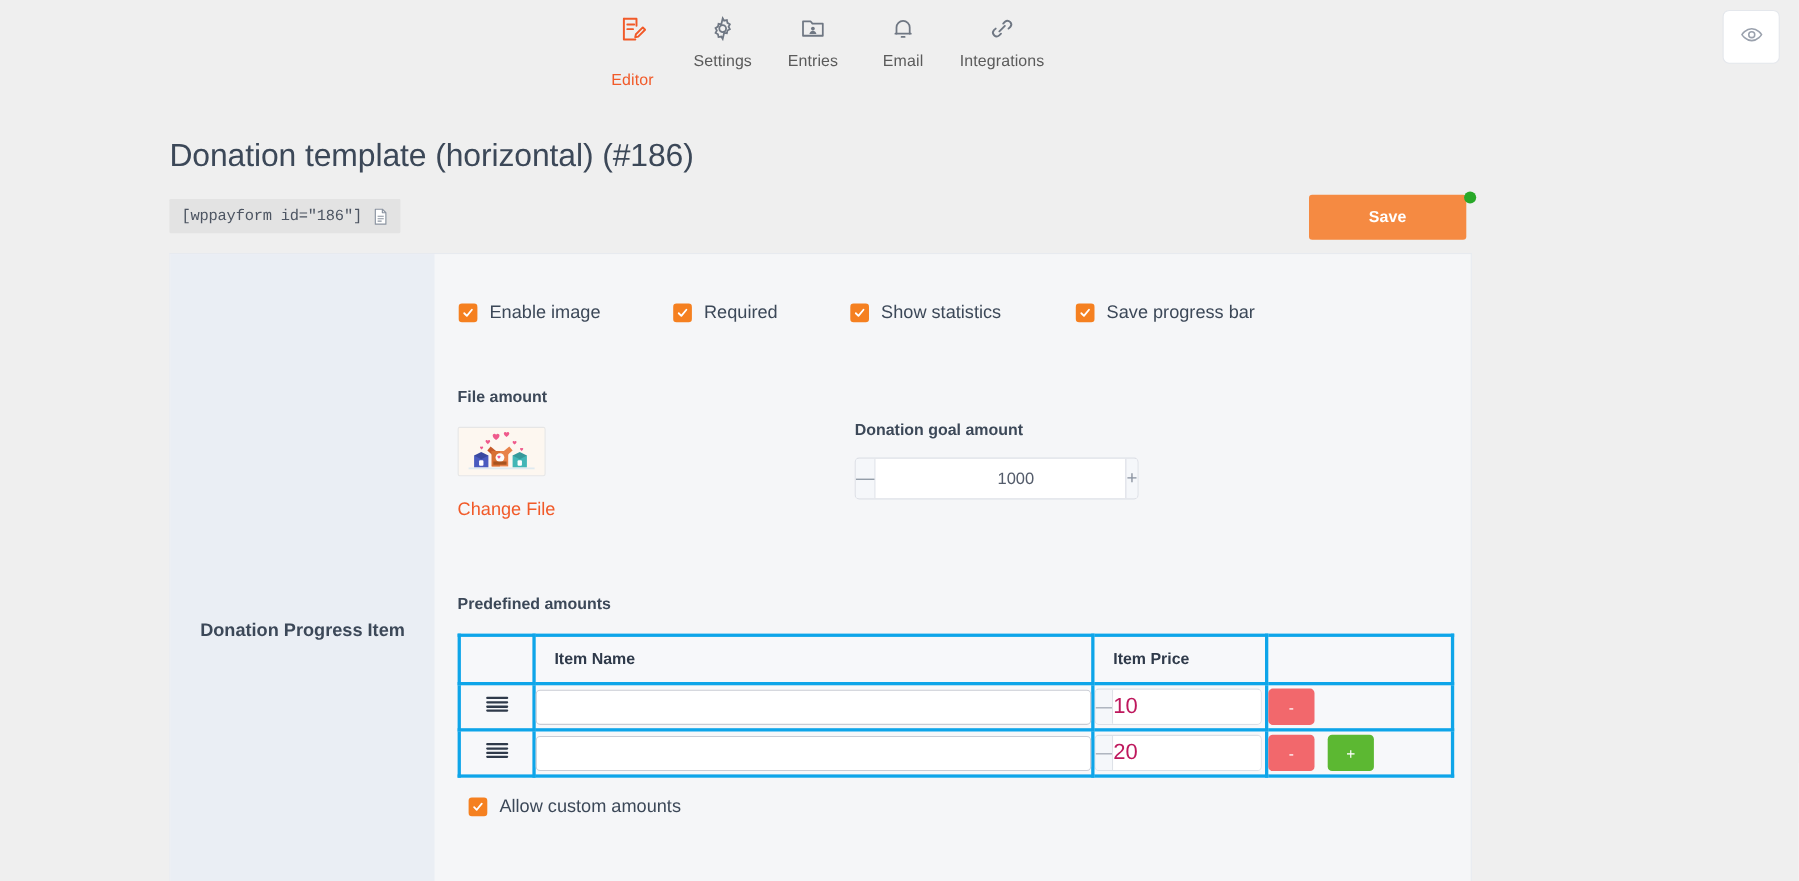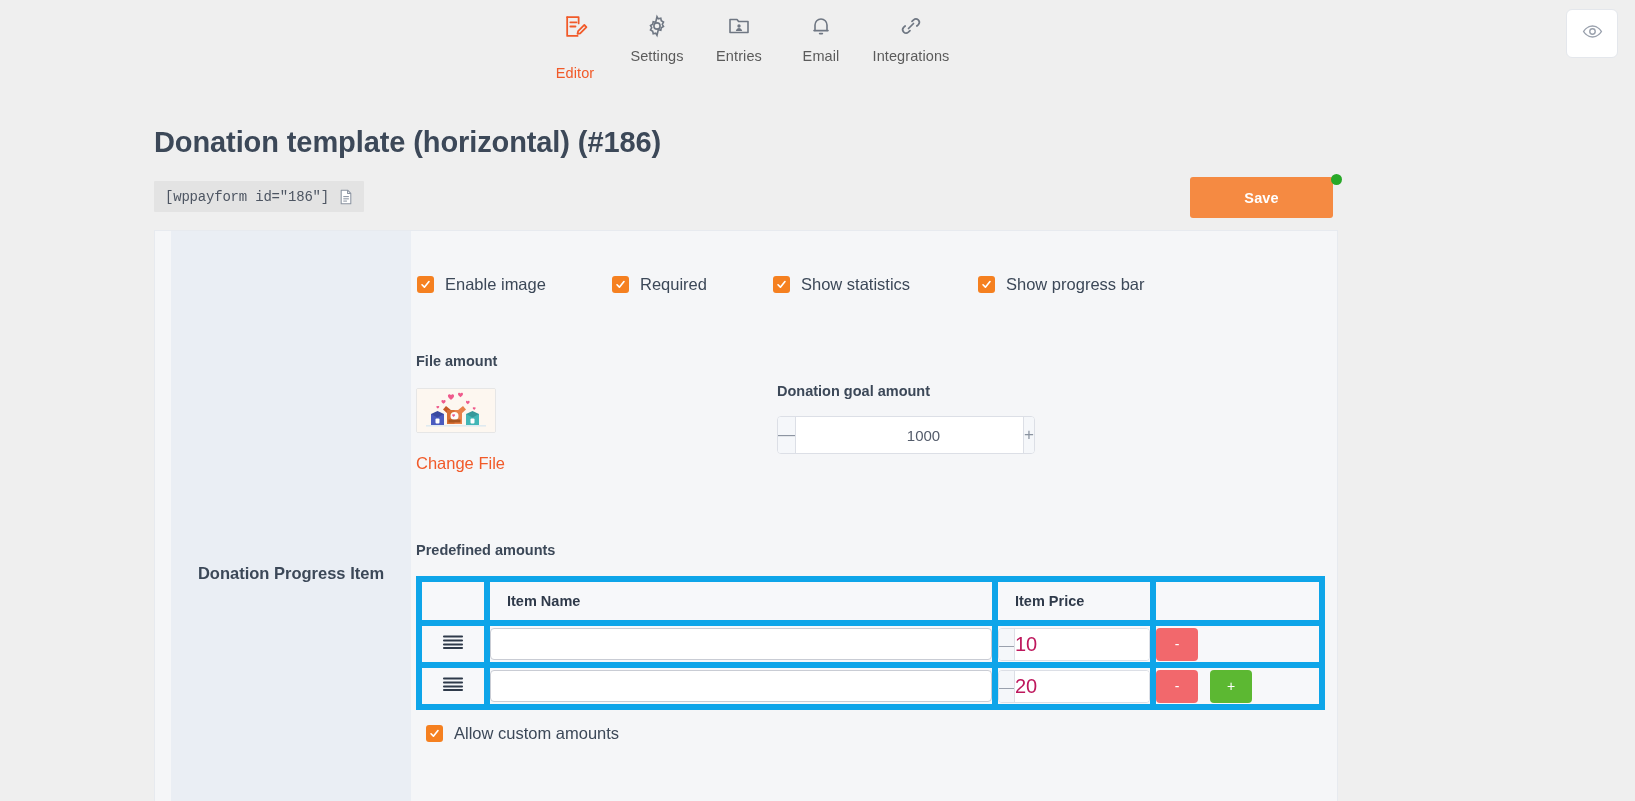--- a/index.html
+++ b/index.html
@@ -69,21 +69,21 @@
     justify-content: center;
     cursor: pointer;
   }
 
   
   .page-title {
     position: absolute;
     left: 154px;
     top: 126px;
     font-size: 29px;
-    font-weight: 700;
+    font-weight: 400;
     color: #3c4858;
     letter-spacing: -.1px;
     white-space: nowrap;
   }
 
   .shortcode {
     position: absolute;
     left: 154px;
     top: 181px;
     height: 31px;
@@ -138,21 +138,21 @@
     top: 230px;
     width: 1184px;
     height: 571px;
     background: #f5f6f8;
     border: 1px solid #e7eaef;
     border-bottom: none;
   }
 
   .side-col {
     position: absolute;
-    left: 16px; top: 0;
+    left: 0; top: 0;
     width: 240px;
     height: 571px;
     background: #eaeef4;
     display: flex;
     align-items: flex-start;
     justify-content: center;
   }
   .side-col-label {
     margin-top: 333px;
     font-size: 16.5px;
@@ -288,21 +288,21 @@
   }
   .amt-table {
     margin-top: 18px;
     width: 903px;
     border: 1px solid #e7e9ee;
     border-collapse: collapse;
     background: #ffffff;
     table-layout: fixed;
   }
   .amt-table th, .amt-table td {
-    border: 6px solid #0ea5e9;
+    border: 3px solid #0ea5e9;
     padding: 0;
     background: #f7f8fa;
   }
   .amt-table thead th {
     height: 44px;
     font-size: 14.5px;
     font-weight: 700;
     color: #2f3a4a;
     text-align: left;
     padding-left: 17px;
@@ -533,21 +533,21 @@
         </span>
         <span class="lbl">Show statistics</span>
       </label>
 
       <label class="chk">
         <span class="box">
           <svg width="11" height="11" viewBox="0 0 12 12" fill="none" stroke="#ffffff" stroke-width="1.8" stroke-linecap="round" stroke-linejoin="round">
               <path d="M2.2 6.3l2.6 2.6 5-6.1"></path>
             </svg>
         </span>
-        <span class="lbl">Show progress bar</span>
+        <span class="lbl">Save progress bar</span>
       </label>
 
     </div>
 
   </div>
 </div>
 
 <div class="upload-block">
   <div class="field-label">File amount</div>
   <div class="thumb">

